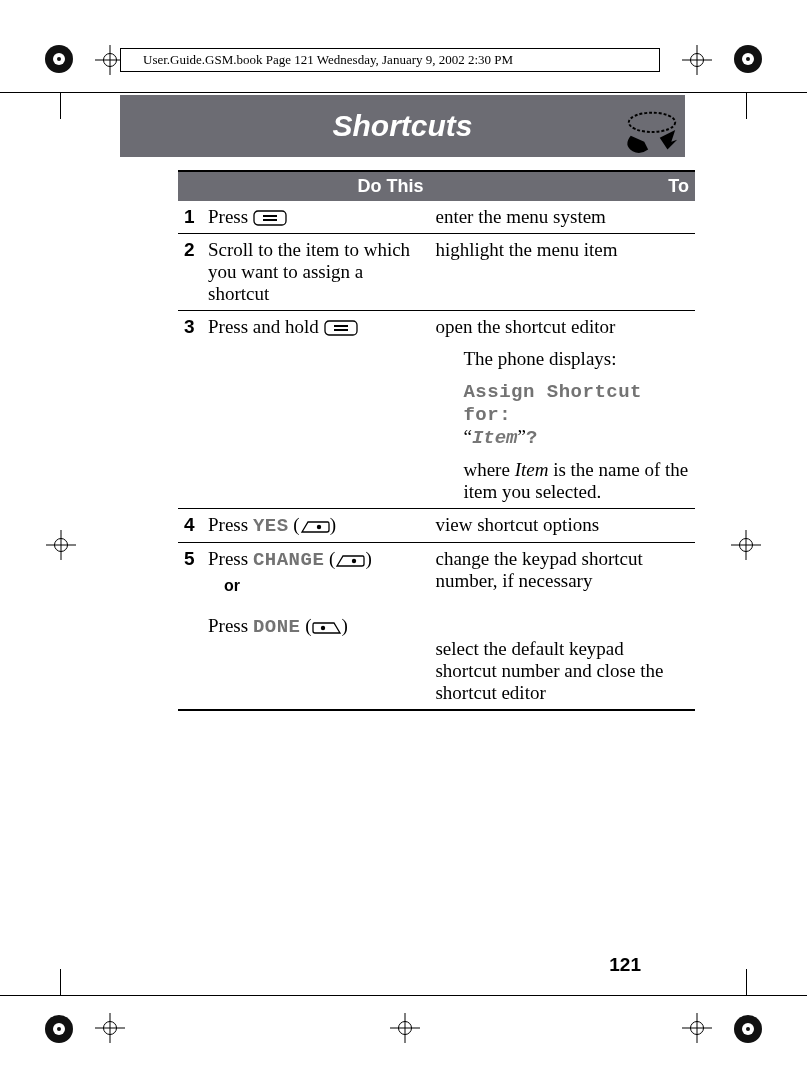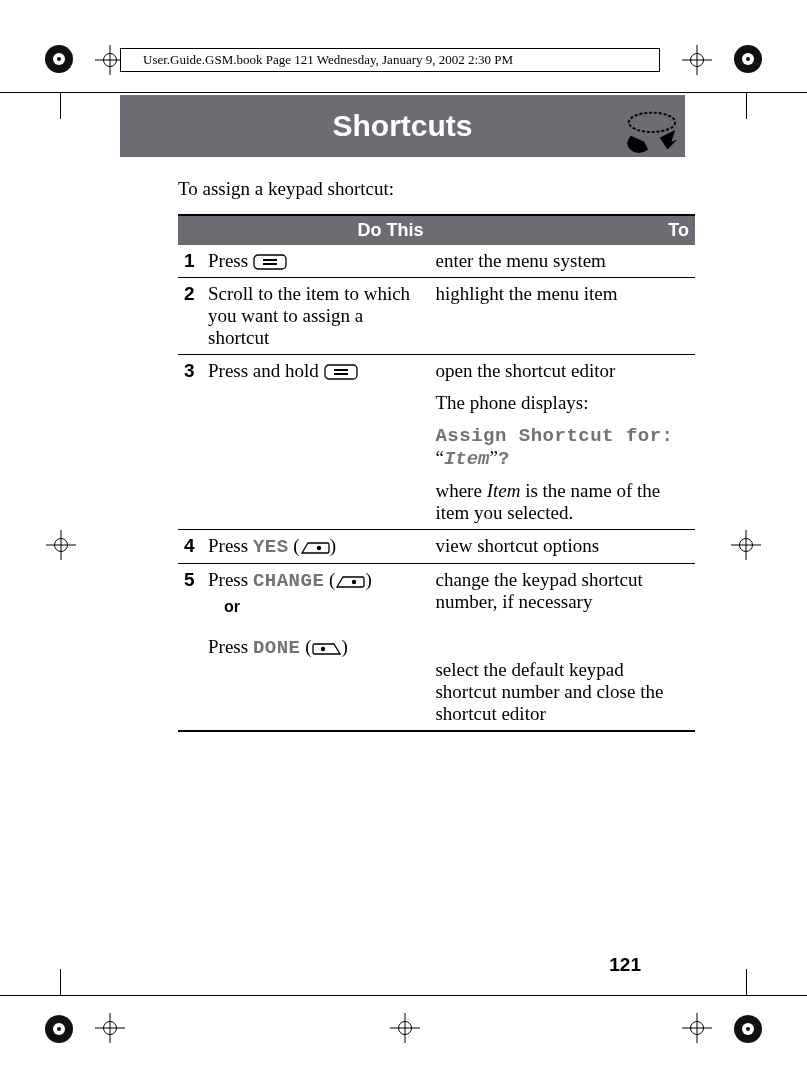--- a/index.html
+++ b/index.html
@@ -37,21 +37,21 @@
   .header-box {
     position: absolute; top: 48px; left: 120px; width: 540px;
     border: 1px solid #000; padding: 3px 22px; font-size: 13px;
     font-family: 'Times New Roman', serif; background:#fff; z-index:3;
   }
 
   
   .chapter-banner {
     position: absolute; top: 95px; left: 120px; right: 122px;
     height: 62px; background: #6c6c73; color: #fff;
-    font-weight: bold; font-size: 30px;
+    font-style: italic; font-weight: bold; font-size: 30px;
     display:flex; align-items:center; justify-content:center;
     font-family: Arial, Helvetica, sans-serif;
     text-align: right;
   }
 
   
   .swirl {
     position: absolute; top: 106px; right: 126px; width: 58px; height: 52px;
   }
   .swirl svg { width:100%; height:100%; }
@@ -83,21 +83,21 @@
   }
   table.steps td { vertical-align: top; padding: 5px 6px; }
   table.steps tbody tr { border-top: 1px solid #000; }
   table.steps tbody tr:first-child { border-top: none; }
   table.steps td.num { font-family: Arial, Helvetica, sans-serif; font-weight:bold; width:24px; }
   table.steps td.do { width: 44%; }
   .mono { font-family: 'Courier New', monospace; font-weight: bold; color:#737373; letter-spacing:0.5px; }
   .mono-dark { font-family: 'Courier New', monospace; font-weight: bold; color:#777; }
   .ital { font-style: italic; }
   .or { font-family: Arial, Helvetica, sans-serif; font-weight:bold; font-size:16px; margin:6px 0 20px 16px; }
-  .sub-block { margin-top:10px; }
+  .sub-block { margin-top:10px;margin-left:28px; }
   .page-num {
     position: absolute; right: 166px; bottom: 112px;
     font-family: Arial, Helvetica, sans-serif; font-weight:bold; font-size:19px;
   }
 
   
   .key { display:inline-block; vertical-align:-3px; }
   .key svg { display:block; }
 
 </style>
@@ -171,21 +171,20 @@
 
 <div class="swirl">
   <svg viewBox="0 0 60 52">
     <ellipse cx="30" cy="16" rx="24" ry="10" fill="none" stroke="#000" stroke-width="2" stroke-dasharray="3 2"></ellipse>
     <path d="M 8 30 Q 0 40 10 46 Q 18 50 26 44 L 22 36 Z" fill="#000"></path>
     <path d="M 38 32 L 54 24 L 50 36 L 56 34 L 46 44 Z" fill="#000"></path>
   </svg>
 </div>
 
 <div class="page">
-  <p class="intro">To assign a keypad shortcut:</p>
 
   <table class="steps">
     <thead>
       <tr>
         <th colspan="2">Do This</th>
         <th>To</th>
       </tr>
     </thead>
     <tbody>
 

